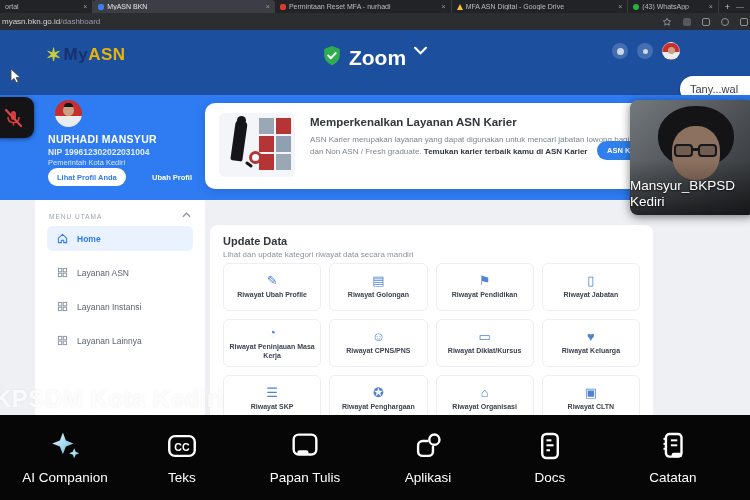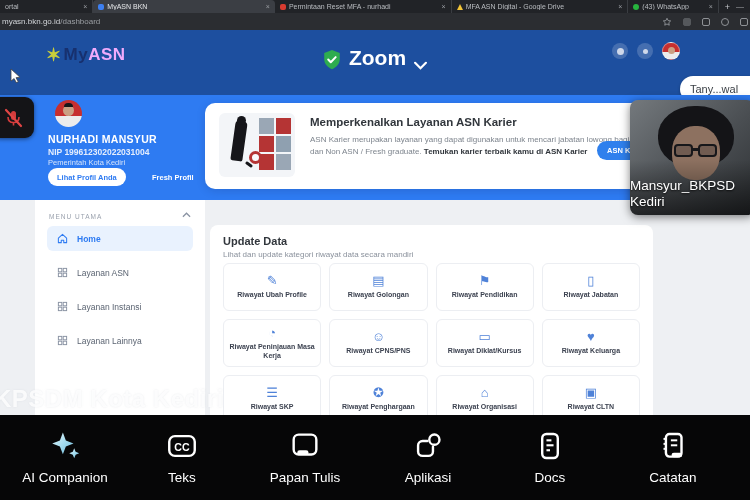--- a/index.html
+++ b/index.html
@@ -27,22 +27,22 @@
   .urlicons { margin-left:auto; display:flex; align-items:center; gap:11px; }
   .exticon { width:8px; height:8px; border:1px solid #8f9296; border-radius:2px; }
   .exticon.round { border-radius:50%; }
   .exticon.fill { background:#55585c; border-color:#55585c; }
 
   
   .navbar { position:absolute; left:0; top:30px; width:750px; height:65px; background:#1d4f9f; }
   .brand { position:absolute; left:46px; top:14px; display:flex; align-items:center; font-weight:bold; font-size:17px; letter-spacing:.5px; }
   .brand .mark { color:#c9cf3a; font-size:18px; margin-right:2px; }
   .brand .my { color:#17306e; }
-  .brand .asn { color:#f0abfc; }
-  .share-pill { position:absolute; left:0; right:0; top:16px; display:flex; align-items:flex-end; justify-content:center; gap:8px; }
+  .brand .asn { color:#eab308; }
+  .share-pill { position:absolute; left:0; right:0; top:16px; display:flex; align-items:flex-start; justify-content:center; gap:8px; }
   .share-pill .zoomword { color:#fff; font-size:21px; font-weight:600; }
   .nav-right { position:absolute; right:70px; top:12px; display:flex; align-items:center; gap:9px; }
   .navcircle { width:16px; height:16px; border-radius:50%; background:rgba(255,255,255,.18); display:flex; align-items:center; justify-content:center; }
   .navcircle .dot { width:7px; height:7px; border-radius:50%; background:#cfd8ea; }
   .navatar { width:18px; height:18px; border-radius:50%; background:linear-gradient(180deg,#c62f2f 0 55%,#ececec 55% 100%); position:relative; overflow:hidden; border:1px solid rgba(255,255,255,.4); }
   .navatar::after { content:""; position:absolute; left:5px; top:4px; width:7px; height:7px; border-radius:50%; background:#caa083; }
   .help-pill { position:absolute; right:-18px; top:46px; width:88px; height:26px; background:#fff; border-radius:14px; box-shadow:0 1px 3px rgba(0,0,0,.3); display:flex; align-items:center; padding-left:10px; font-size:11px; color:#3a3f45; }
 
   .cursor { position:absolute; left:10px; top:68px; z-index:40; }
 
@@ -191,21 +191,21 @@
   <svg class="cursor" width="11" height="15" viewBox="0 0 11 15">
       <path d="M1 1l9 8.2-4 .5 2.3 4-2 .9-2.2-4L1 13z" fill="#fff" stroke="#444" stroke-width=".8"></path>
     </svg>
 
   <div class="band">
     <div class="avatar-big"></div>
     <div class="pname">NURHADI MANSYUR</div>
     <div class="pnip">NIP 199612302022031004</div>
     <div class="pagency">Pemerintah Kota Kediri</div>
     <button class="btn-view">Lihat Profil Anda</button>
-    <button class="btn-edit">Fresh Profil</button>
+    <button class="btn-edit">Ubah Profil</button>
   </div>
 
   <div class="micchip">
     <svg width="22" height="22" viewBox="0 0 22 22">
       <rect x="9" y="4" width="5" height="9" rx="2.5" fill="#d43c3c"></rect>
       <path d="M6 10c0 3.5 2.3 5.5 5.5 5.5S17 13.5 17 10" fill="none" stroke="#d43c3c" stroke-width="1.6"></path>
       <line x1="11.5" y1="15.5" x2="11.5" y2="18.5" stroke="#d43c3c" stroke-width="1.6"></line>
       <line x1="4" y1="3" x2="19" y2="19" stroke="#e04545" stroke-width="2.2" stroke-linecap="round"></line>
     </svg>
   </div>

